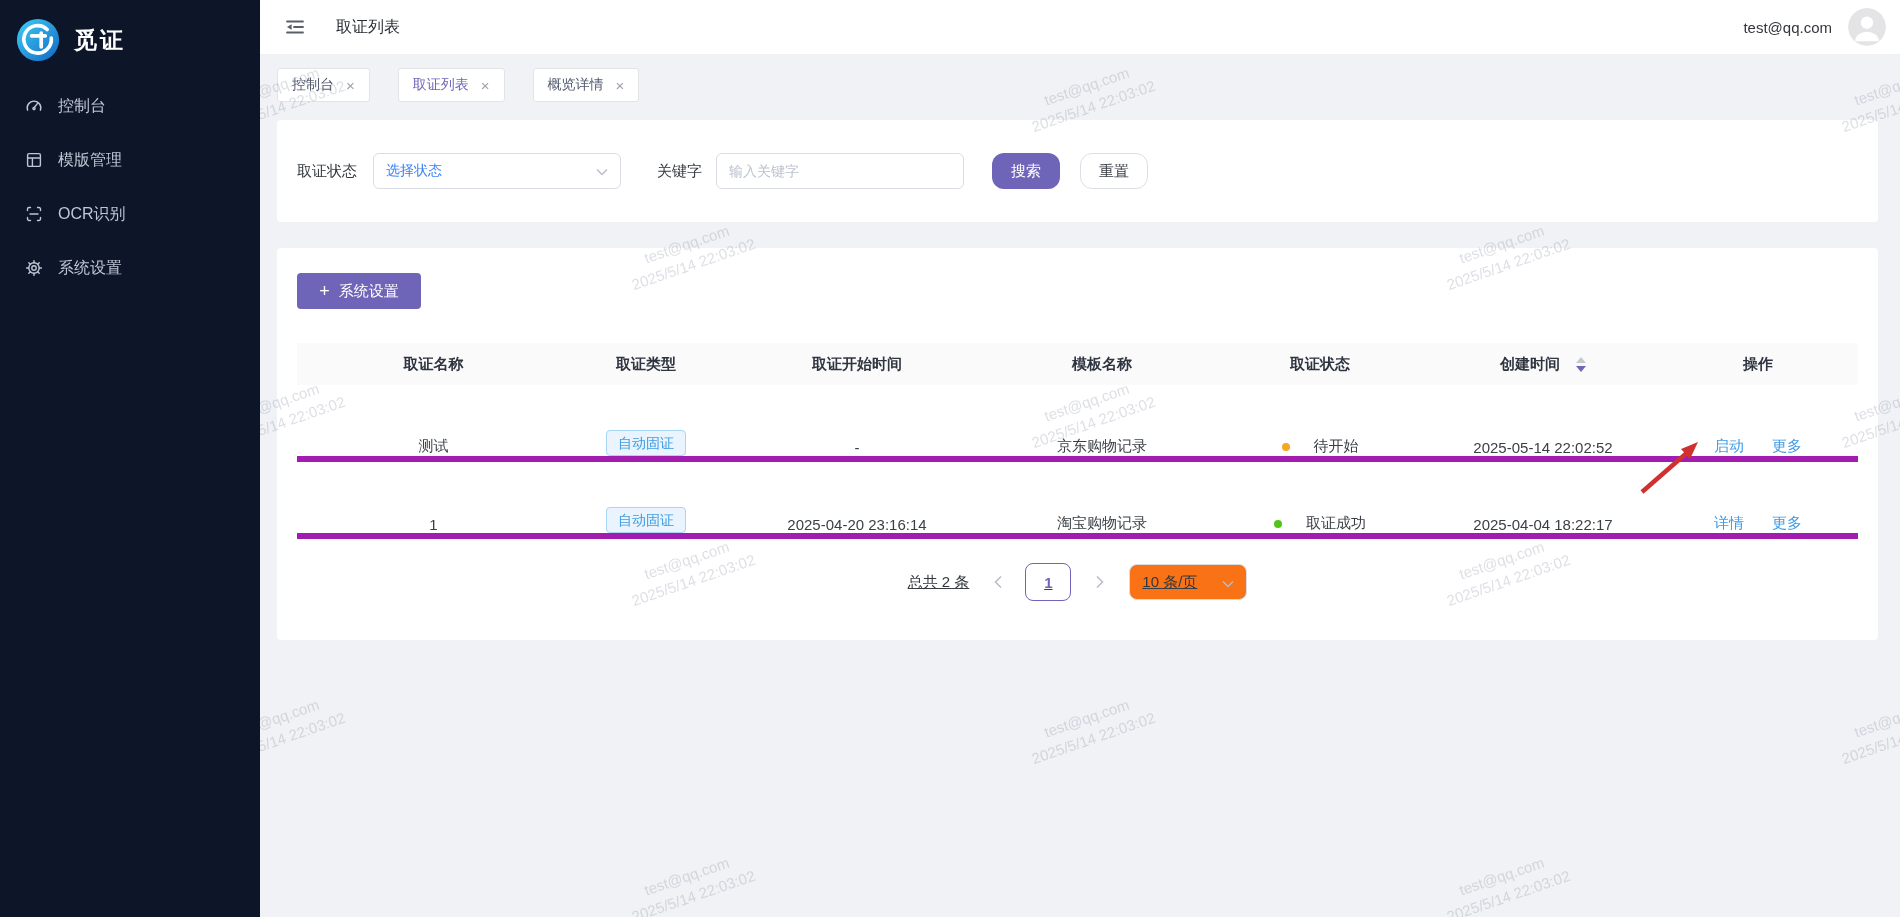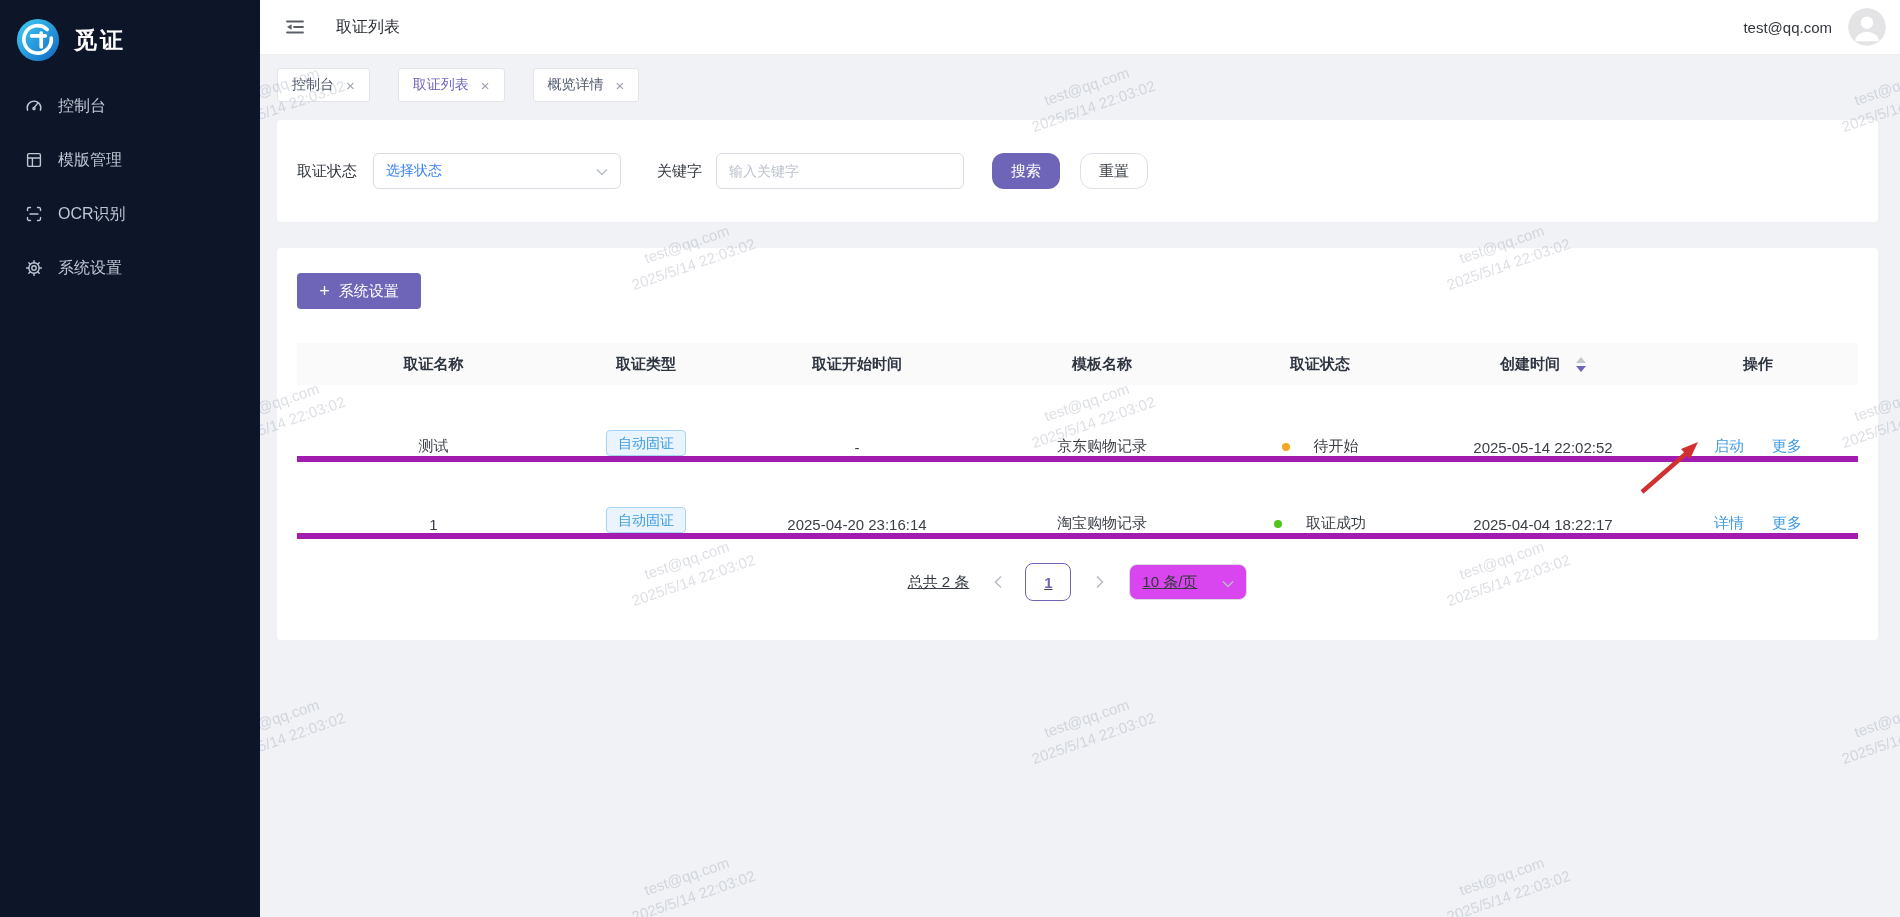--- a/index.html
+++ b/index.html
@@ -57,21 +57,21 @@
   .lnk { color:var(--c-link); font-size:15px; cursor:pointer; text-decoration:none; }
   .acts { gap:28px; }
   .caret { display:flex; flex-direction:column; gap:3px; cursor:pointer; }
   .caret .up { width:0; height:0; border-left:5px solid transparent; border-right:5px solid transparent; border-bottom:6px solid #c4c8d0; }
   .caret .down { width:0; height:0; border-left:5px solid transparent; border-right:5px solid transparent; border-top:6px solid var(--c-accent); }
   
   .pager { margin-top:24px; display:flex; justify-content:center; align-items:center;text-decoration:underline; }
   .total-text { font-size:15px; color:#33383e; }
   .pg-arrow { margin-left:24px; display:flex; align-items:center; cursor:pointer; }
   .pg-num { margin-left:22px; width:46px; height:38px; border:1px solid var(--c-accent); border-radius:8px; color:var(--c-accent); font-weight:600; font-size:15px; display:flex; align-items:center; justify-content:center; background:#fff; cursor:pointer; }
-  .pg-size { margin-left:24px; width:118px; height:36px; border:1px solid #d9dce3; border-radius:8px; background:#d946ef; display:flex; align-items:center; justify-content:space-between; padding:0 12px; font-size:15px; color:#33383e; cursor:pointer; }
+  .pg-size { margin-left:24px; width:118px; height:36px; border:1px solid #d9dce3; border-radius:8px; background:#f97316; display:flex; align-items:center; justify-content:space-between; padding:0 12px; font-size:15px; color:#33383e; cursor:pointer; }
   
   .wm-layer { position:absolute; left:260px; top:0; width:1640px; height:917px; overflow:hidden; z-index:40; pointer-events:none; }
   .wm { position:absolute; width:160px; transform:rotate(-19deg); color:rgba(118,126,150,0.25); font-size:15px; line-height:21px; text-align:center; white-space:nowrap; }
   .arrow-layer { position:absolute; z-index:45; pointer-events:none; }
 </style>
 </head>
 <body>
 
 <aside class="sidebar">
   <div class="logo-row">

